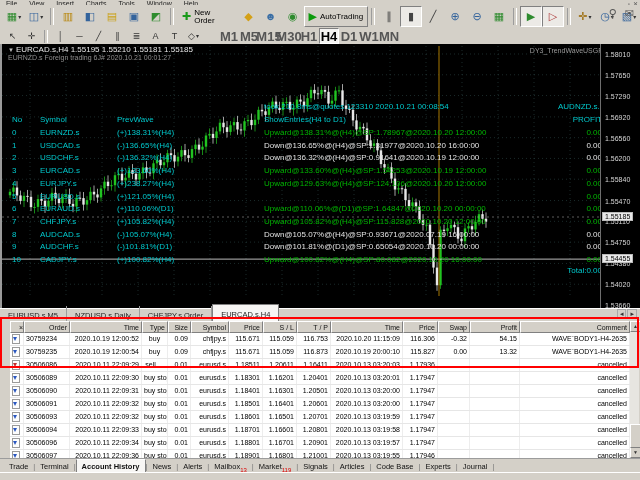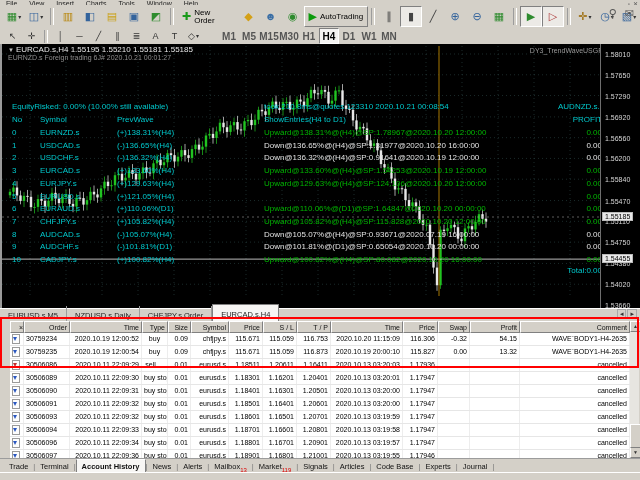--- a/index.html
+++ b/index.html
@@ -21,21 +21,21 @@
   .tb-btn{display:inline-flex;align-items:center;justify-content:center;height:19px;min-width:20px;
           font-size:11px;line-height:1;border:1px solid transparent;color:#333;position:relative;}
   #tb2 .tb-btn{height:14px;min-width:17px;font-size:9px;}
   .tb-btn .drop{font-size:6px;color:#333;margin-left:1px;}
   .tb-btn.pressed{border-color:#808080 #fff #fff #808080;background:#eceae6;}
   .tb-btn.raised{border-color:#fff #808080 #808080 #fff;background:#d4d0c8;}
   .tb-btn .lbl{font-size:8px;color:#000;margin-left:3px;}
   .tb-sep{width:2px;height:17px;border-left:1px solid #9c9c9c;border-right:1px solid #fff;margin:0 3px;}
   #tb2 .tb-sep{height:13px;}
   .tf-btn{display:inline-flex;align-items:center;justify-content:center;width:18px;height:14px;
-          font-size:10px;font-weight:bold;color:#555;border:1px solid transparent;}
+          font-size:13px;font-weight:bold;color:#555;border:1px solid transparent;}
   .tf-btn.active{background:#f4f3f1;border-color:#808080 #fff #fff #808080;color:#000;}
   #tb1-right{position:absolute;right:6px;top:7px;font-size:11px;color:#555;}
   #tb1-right span{margin-left:8px;}
   #tf-wrap{margin-left:16px;display:flex;}
 
   
   #chartwin{left:0;top:44px;width:640px;height:264px;background:#000;border-left:2px solid #9a9a9a;}
   #plot{position:absolute;left:0;top:2px;width:600px;height:250px;}
   #chart-title{left:6px;top:1px;font-size:8px;color:#e6e6e6;white-space:nowrap;}
   #chart-title .mk{color:#bdbdbd;font-size:6px;margin-right:2px;}
@@ -565,21 +565,20 @@
     <div id="chart-title" class="abs">
       <span class="mk">▼</span><span>EURCAD.s,H4  1.55195 1.55210 1.55181 1.55185</span>
     </div>
     <div id="chart-sub" class="abs">EURNZD.s Foreign trading 6J# 2020.10.21 00:01:27</div>
     <div id="ea-label" class="abs">
       <span>DY3_TrendWaveUSGFX__1</span>
       <span class="smile">☺</span>
     </div>
     <div id="overlay" class="abs">
         <div class="ln" style="top: 0px;">
-          <span class="cyan" style="position: absolute; left: 2px;">EquityRisked: 0.00% (10.00% still available)</span>
           <span class="cyan" style="position: absolute; left: 254px;">took 210.8ms@quotes 123310 2020.10.21 00:08:54</span>
           <span class="cyan" style="position: absolute; left: 548px;">AUDNZD.s.</span>
         </div>
         <div class="ln" style="top: 13px;">
           <span class="cyan c-no">No</span>
           <span class="cyan c-sym">Symbol</span>
           <span class="cyan c-pw">PrevWave</span>
           <span class="cyan c-en">ShowEntries(H4 to D1)</span>
           <span class="cyan c-pf">PROFIT</span>
         </div>
@@ -607,21 +606,21 @@
         <div class="ln" style="top: 64.1px;">
           <span class="c-no cyan">3</span>
           <span class="c-sym cyan">EURCAD.s</span>
           <span class="c-pw cyan">(+)133.60%(H4)</span>
           <span class="c-en up">Upward@133.60%@(H4)@SP:1.54253@2020.10.19 12:00:00</span>
           <span class="c-pf up">0.00</span>
         </div>
         <div class="ln" style="top: 76.8px;">
           <span class="c-no cyan">4</span>
           <span class="c-sym cyan">EURJPY.s</span>
-          <span class="c-pw cyan">(+)129.63%(H4)</span>
+          <span class="c-pw cyan">(+)238.27%(H4)</span>
           <span class="c-en up">Upward@129.63%@(H4)@SP:124.106@2020.10.20 12:00:00</span>
           <span class="c-pf up">0.00</span>
         </div>
         <div class="ln" style="top: 89.5px;">
           <span class="c-no cyan">5</span>
           <span class="c-sym cyan">EURUSD.s</span>
           <span class="c-pw cyan">(+)121.05%(H4)</span>
           <span class="c-pf up">0.00</span>
         </div>
         <div class="ln" style="top: 102.2px;">

